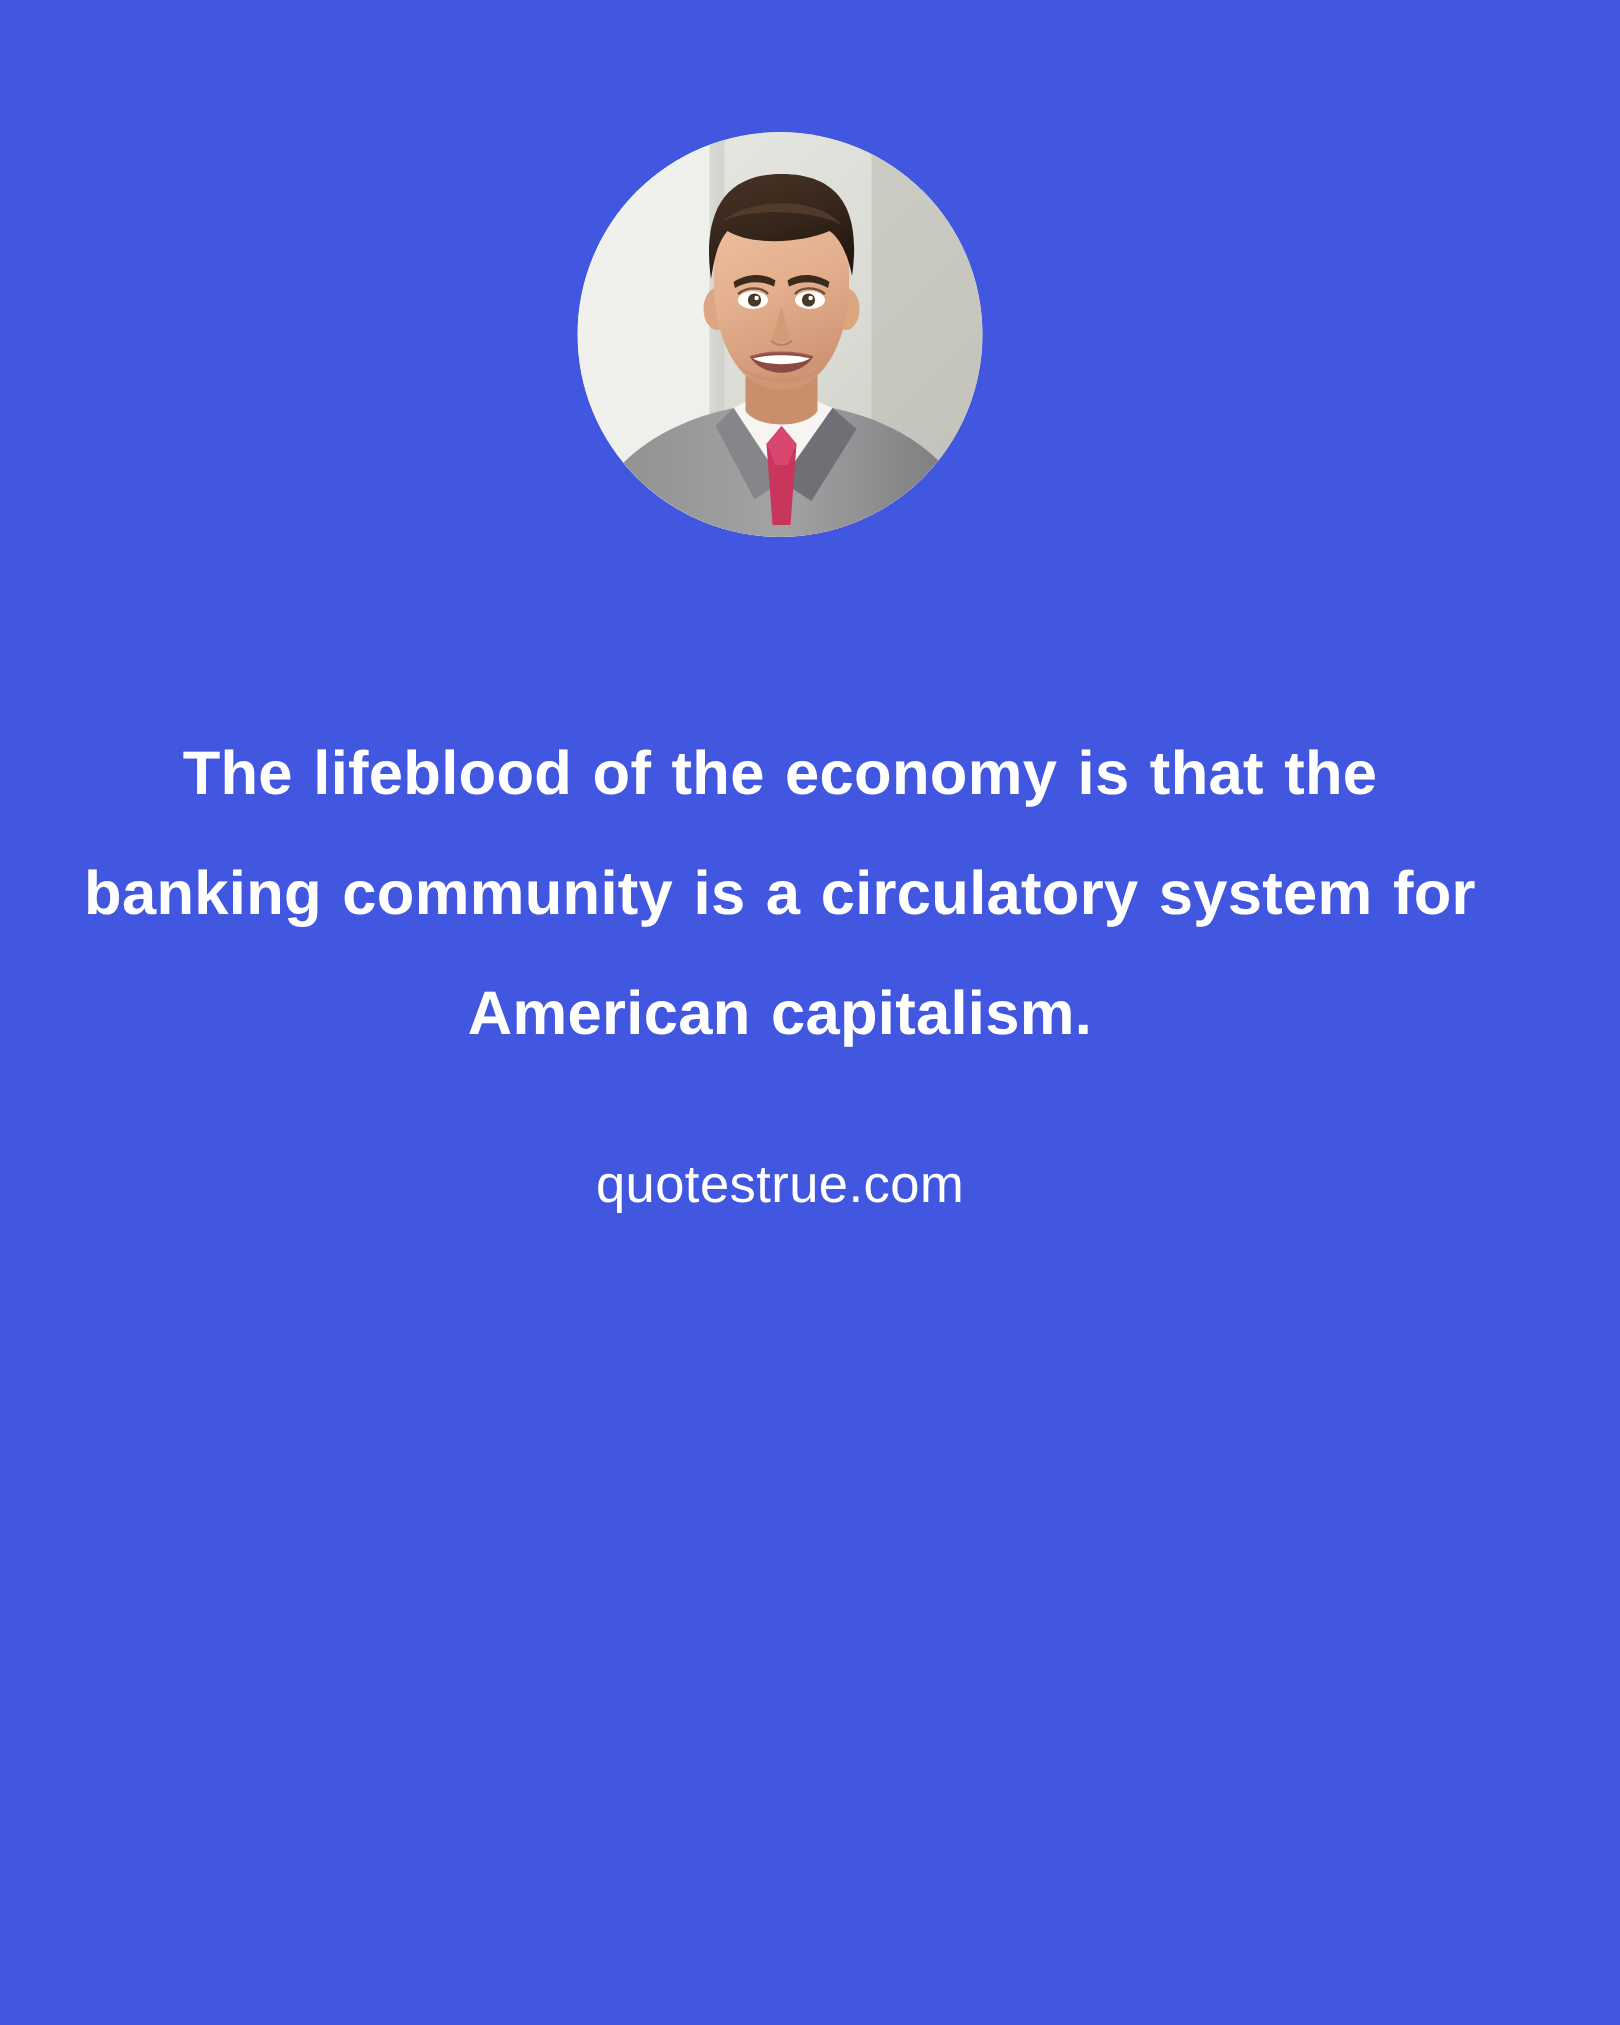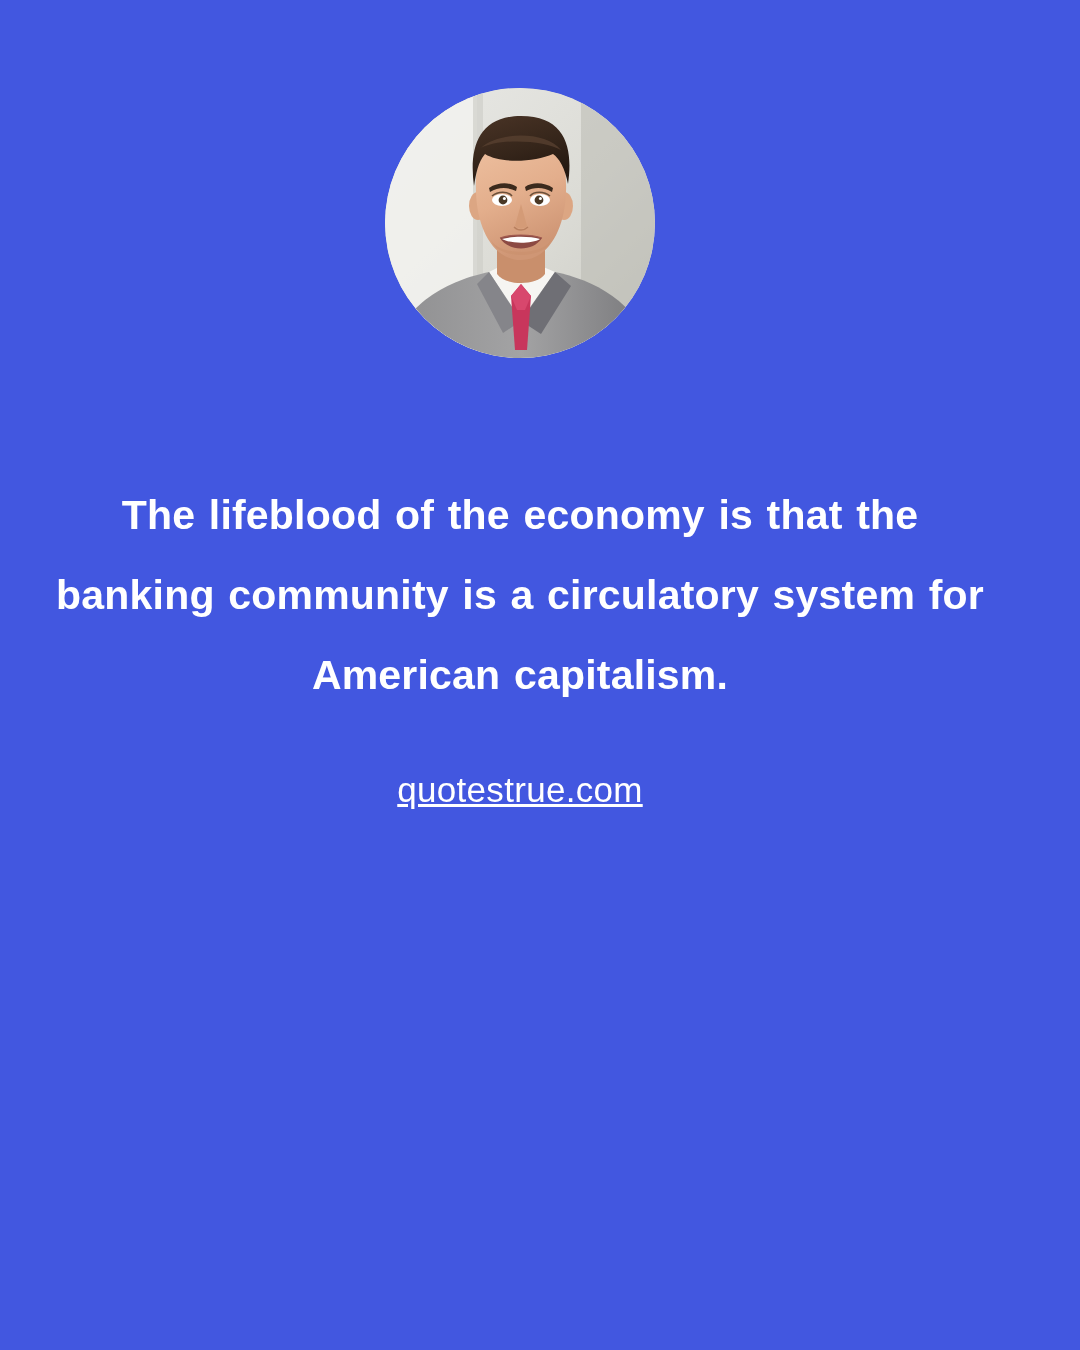--- a/index.html
+++ b/index.html
@@ -64,21 +64,20 @@
     letter-spacing: 0.3px;
   }
   .site {
     margin-top: 54px;
     width: 930px;
     text-align: center;
     color: #ffffff;
     font-size: 35px;
     font-weight: 400;
     letter-spacing: 0.3px;
-    text-decoration: underline;
   }
 </style>
 </head>
 <body>
 
 <div class="card">
 
   <div class="avatar-wrap">
     <svg class="avatar-svg" viewBox="0 0 270 270">
       <defs>

